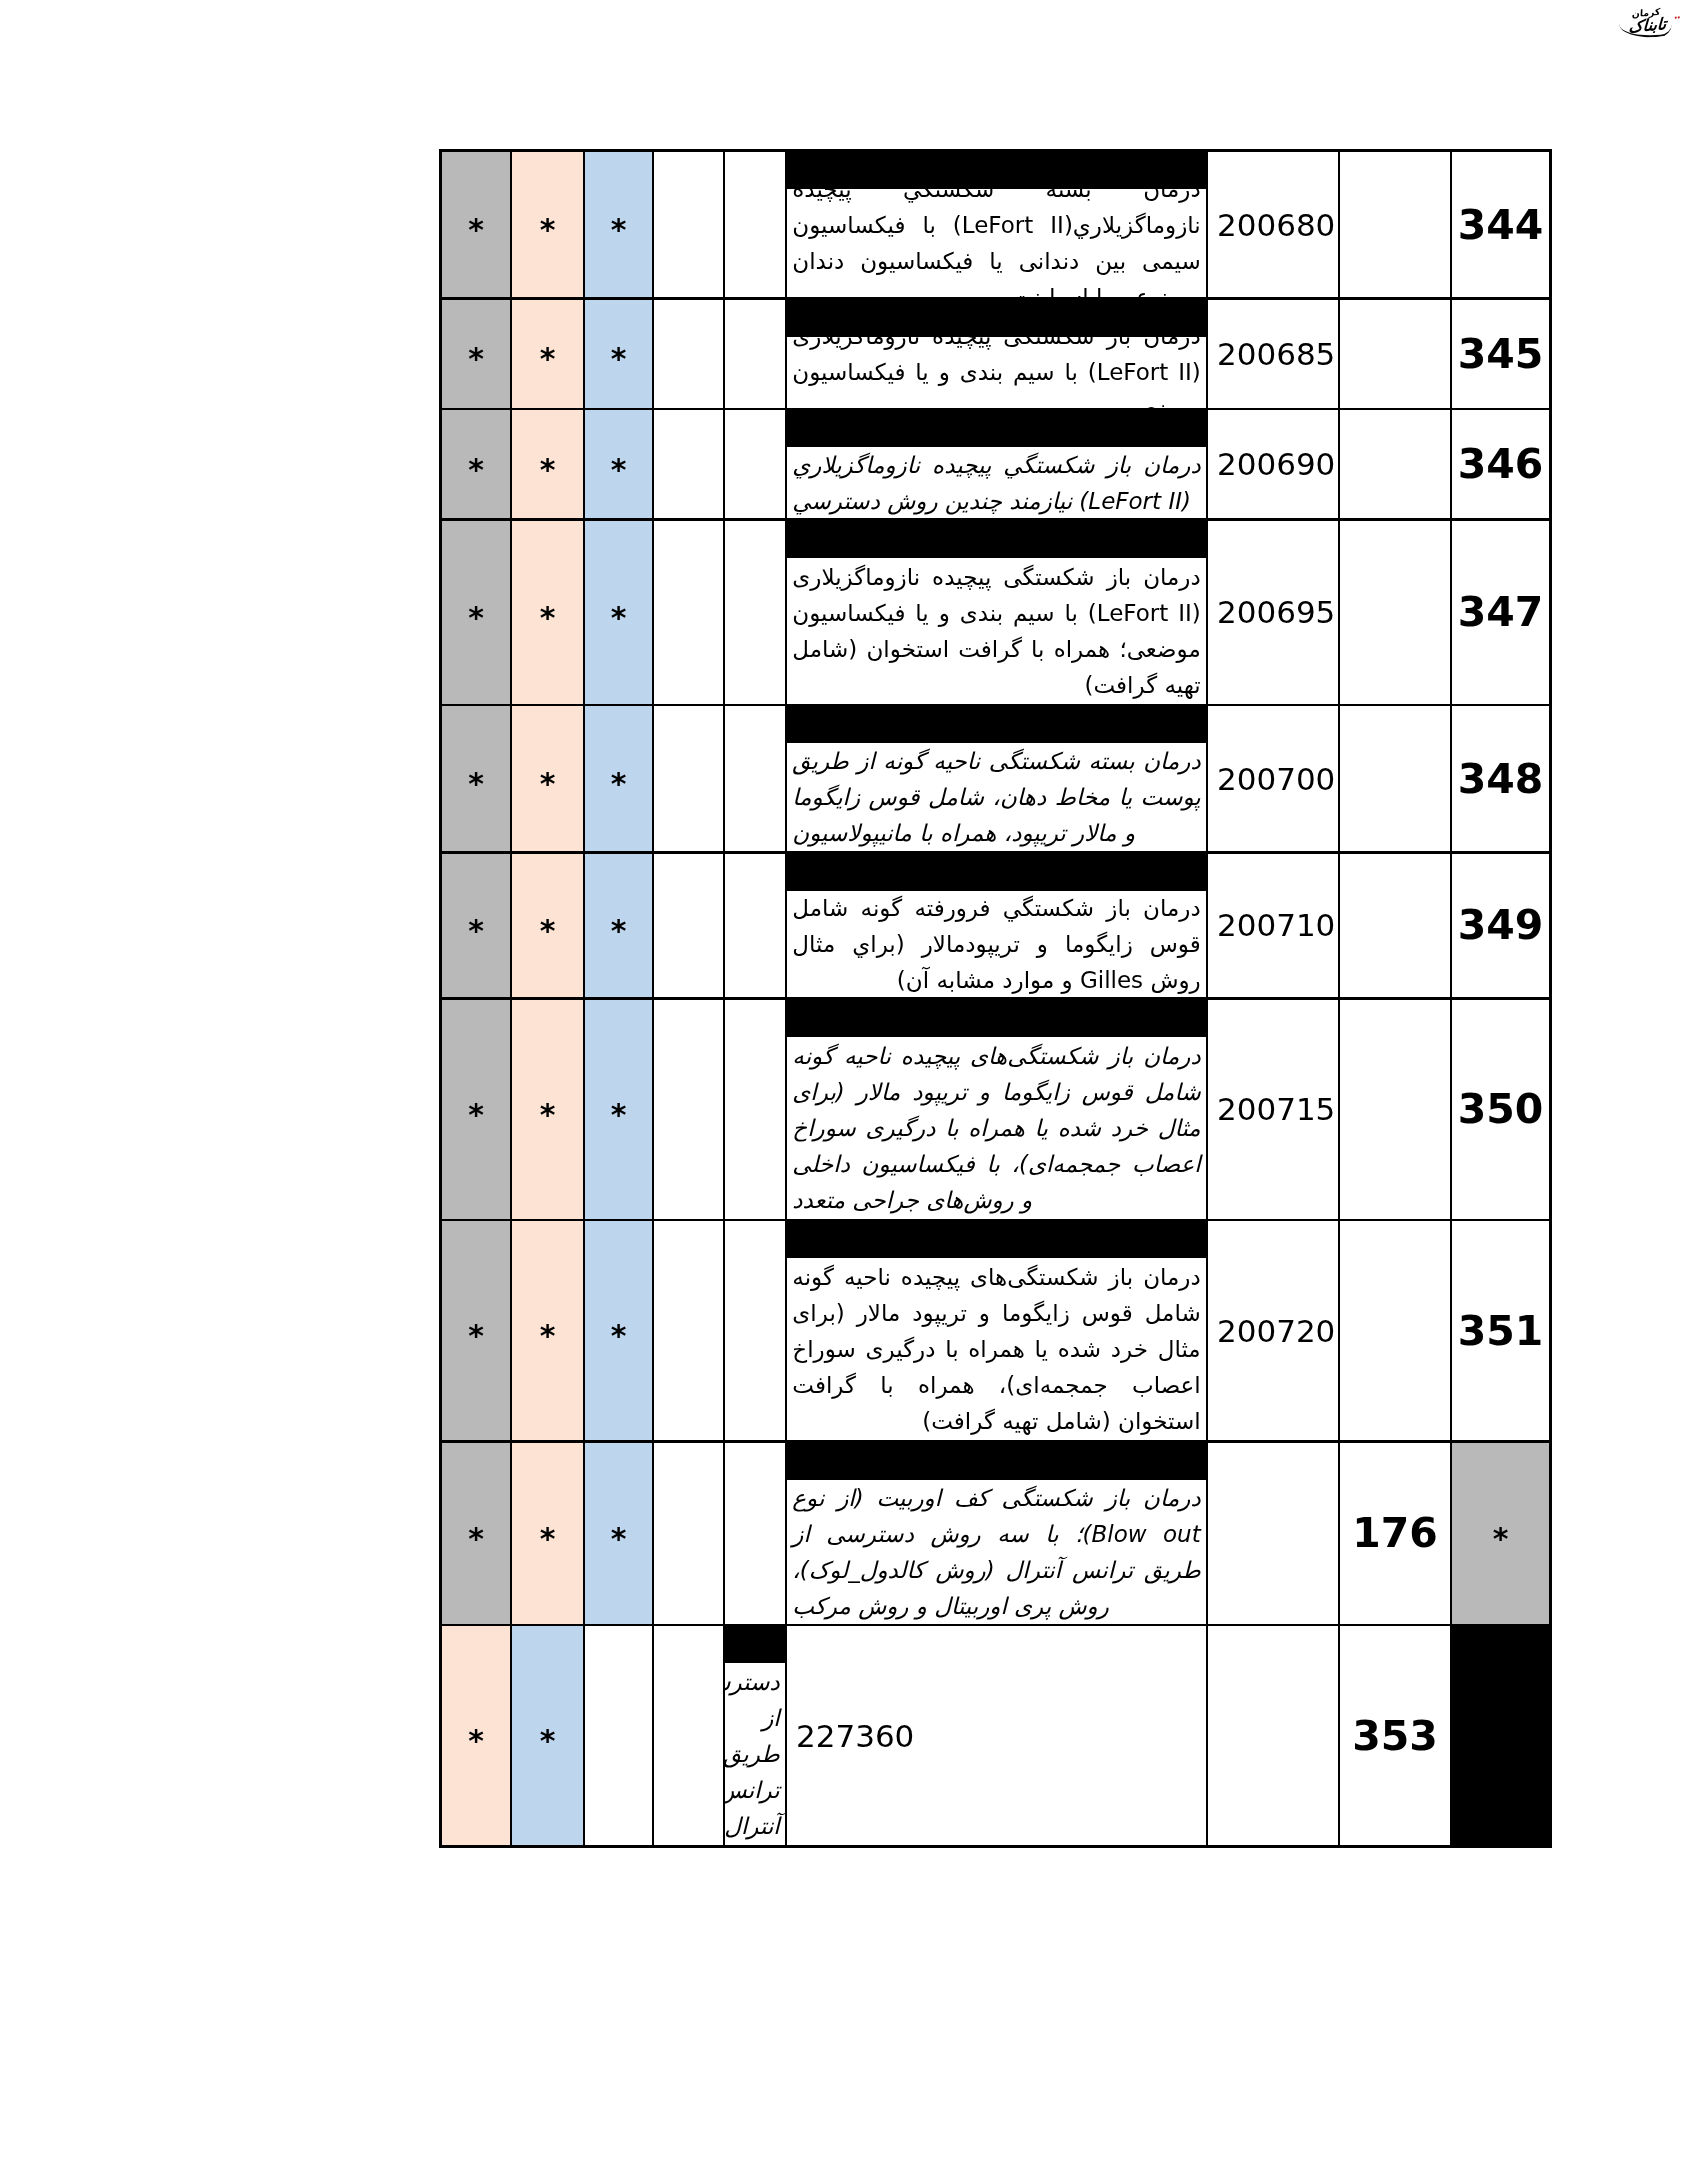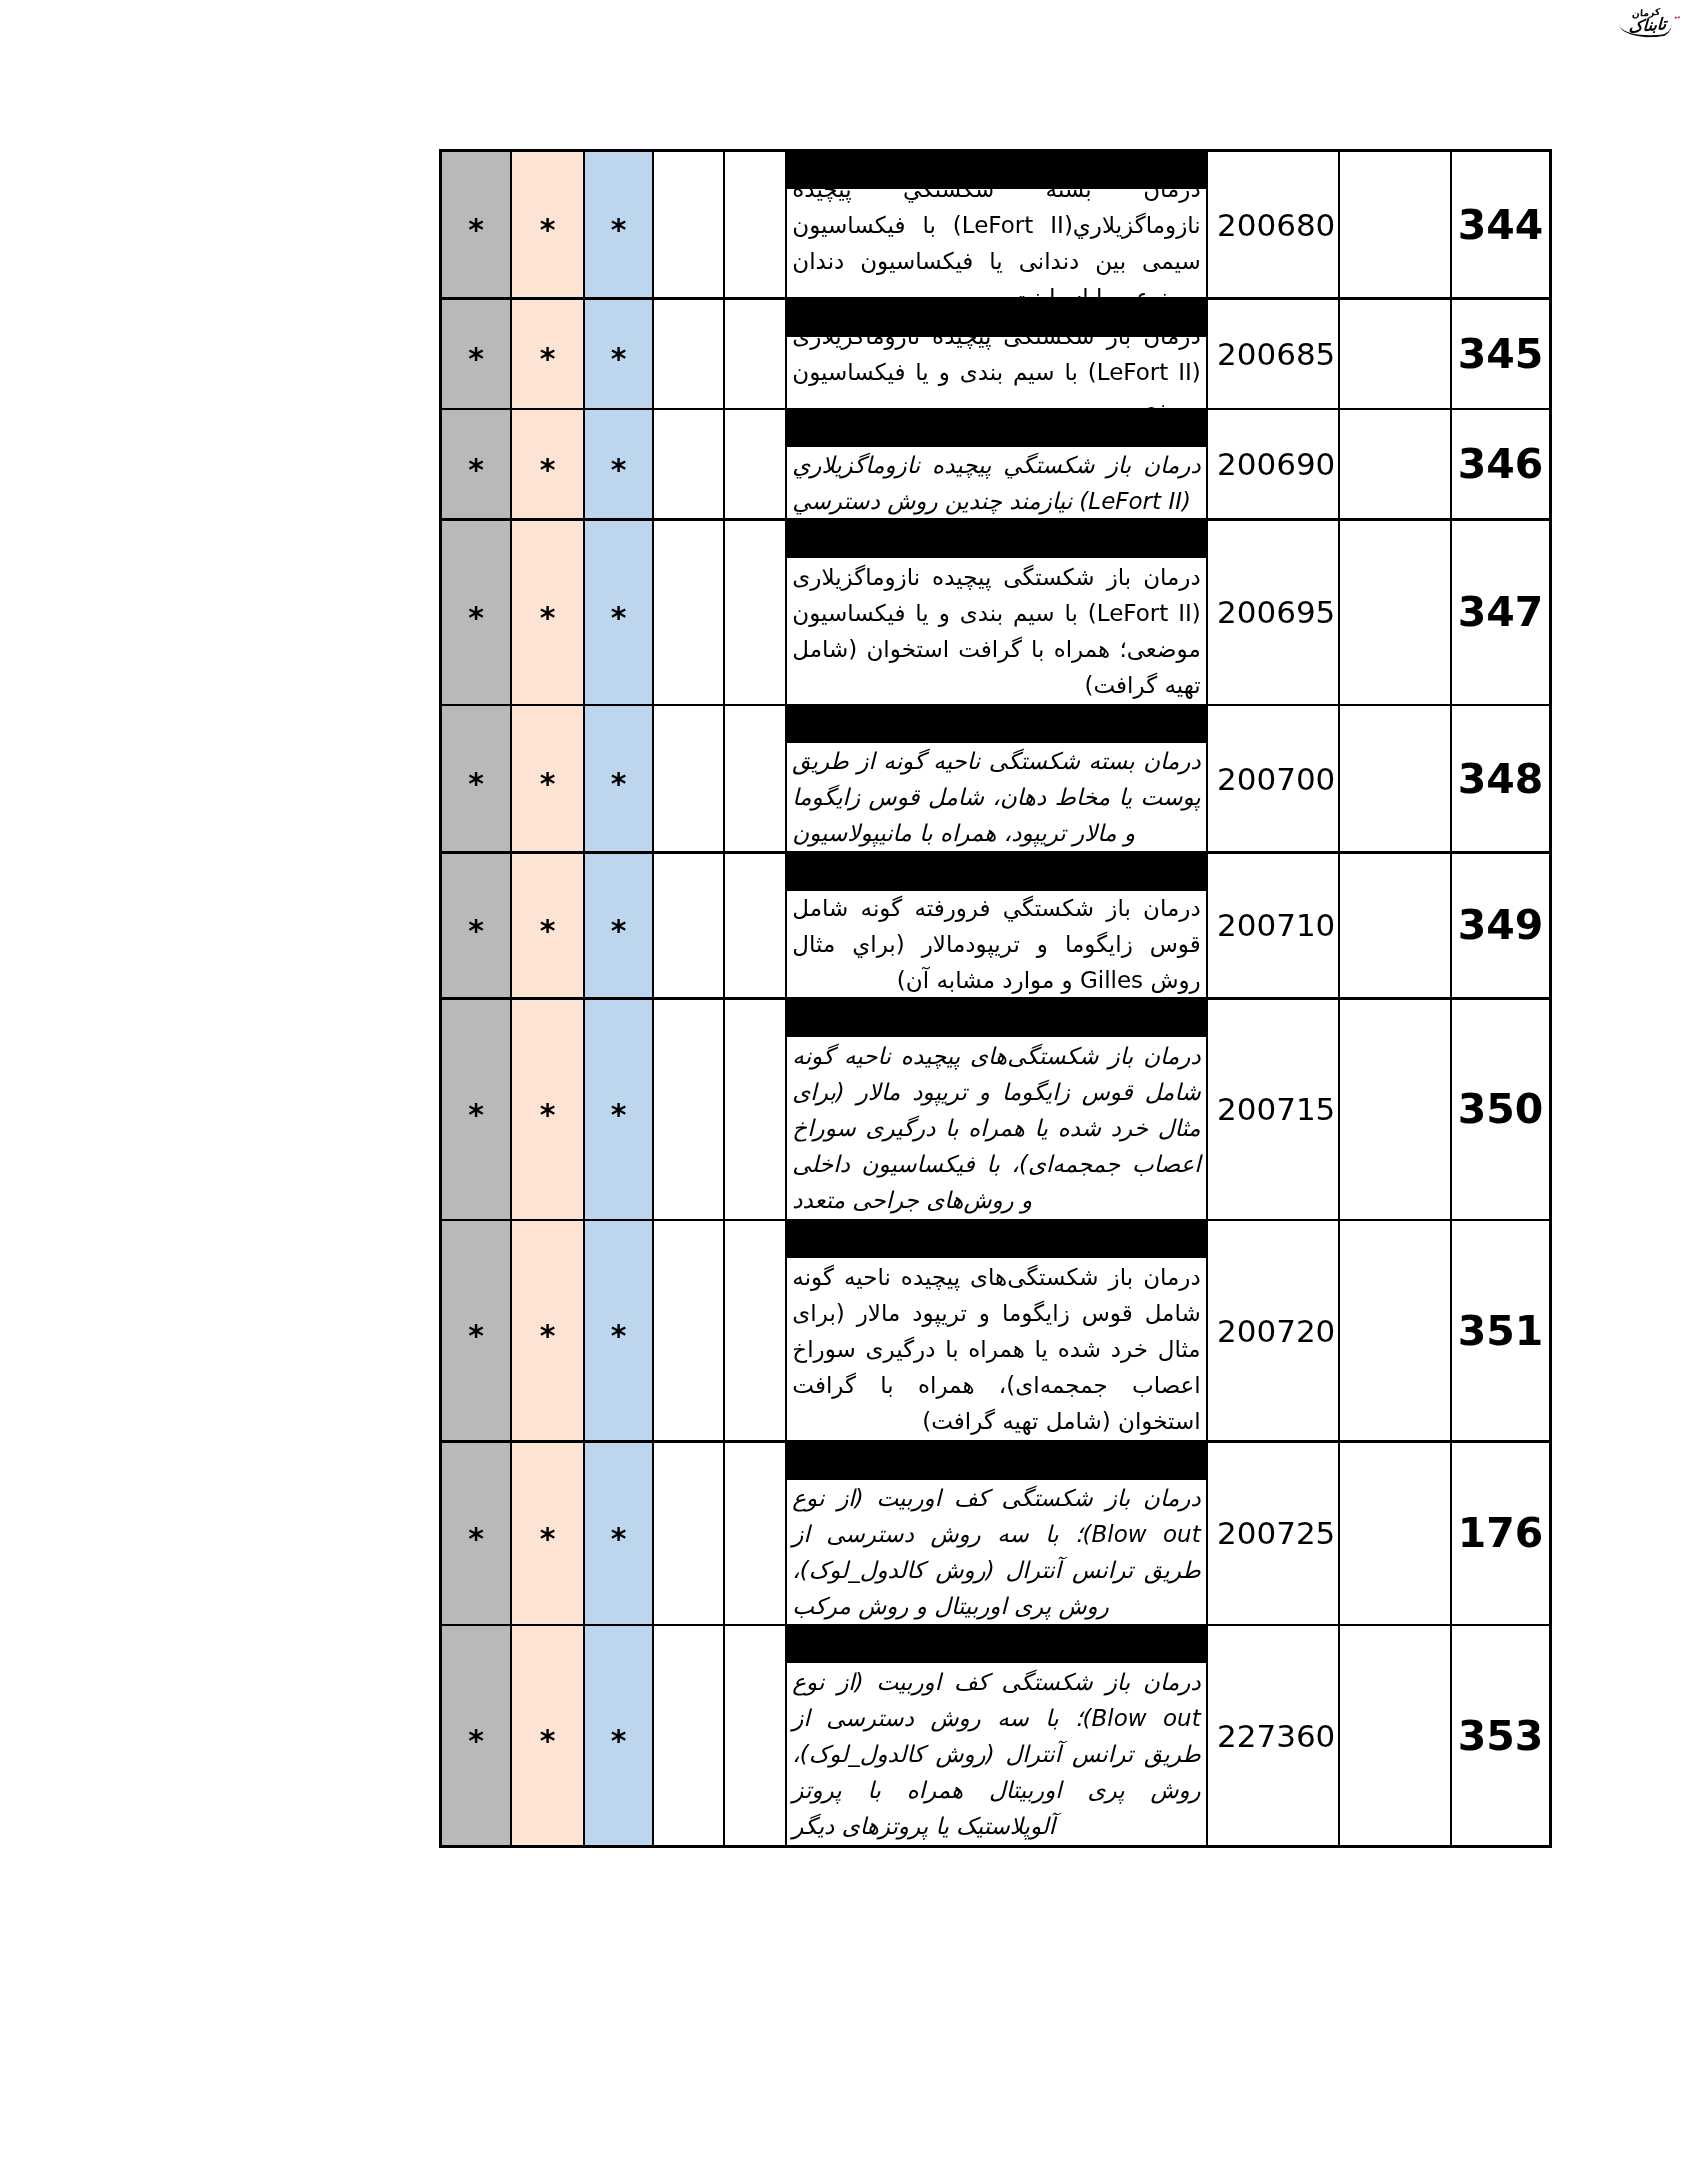--- a/index.html
+++ b/index.html
@@ -246,21 +246,20 @@
       <span>*</span>
     </div>
     <div class="cell star blue">
       <span>*</span>
     </div>
     <div class="cell blank"></div>
     <div class="cell blank"></div>
     <div class="cell desc">
       <div class="desc-text last-left">درمان باز شكستگی كف اوربيت (از نوع Blow out)؛ با سه روش دسترسی از طريق ترانس آنترال (روش كالدول_لوک)، روش پری اوربيتال و روش مركب</div>
     </div>
-    <div class="cell code">200725</div>
     <div class="cell blank"></div>
     <div class="cell num">176</div>
     <div class="cell star gray">
       <span>*</span>
     </div>
     <div class="cell star peach">
       <span>*</span>
     </div>
     <div class="cell star blue">
       <span>*</span>

